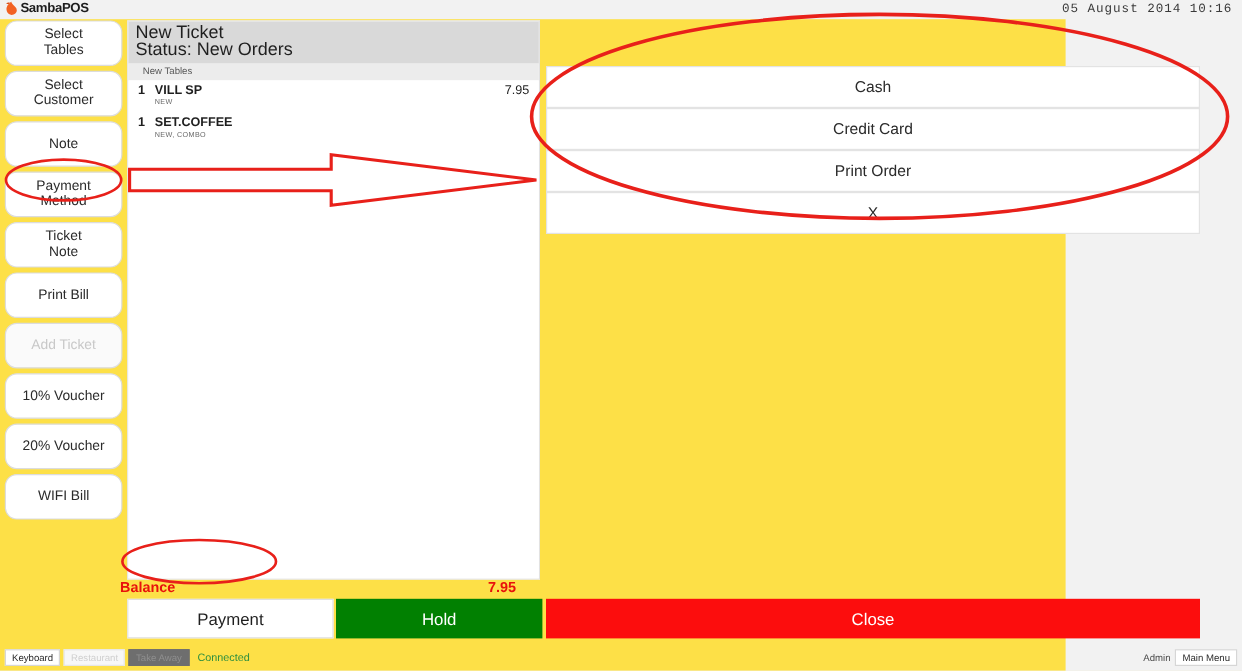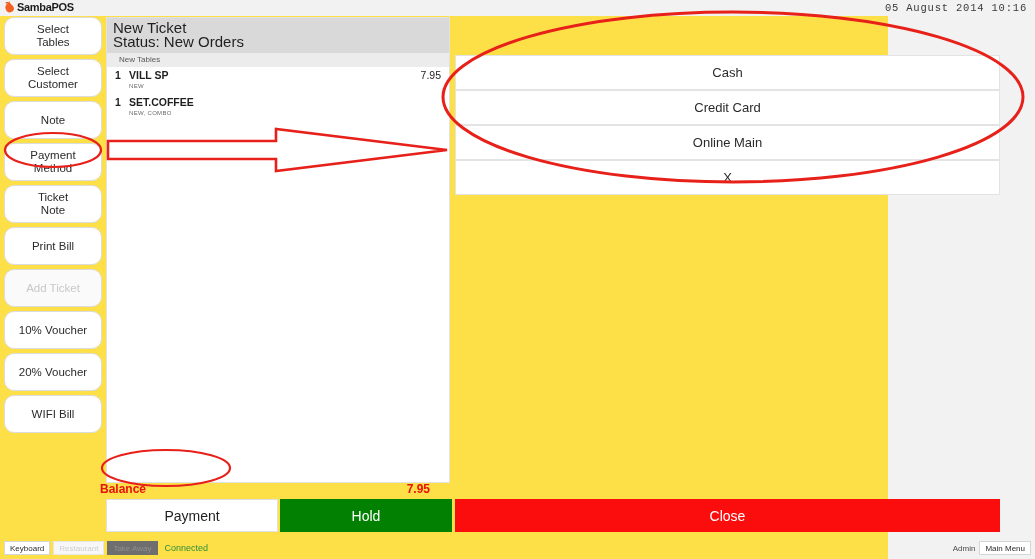--- a/index.html
+++ b/index.html
@@ -190,21 +190,21 @@
   </div>
 
   <div class="balance-row">
     <span class="balance-label">Balance</span>
     <span class="balance-value">7.95</span>
   </div>
 
   <div class="paypanel">
     <div class="pay-btn">Cash</div>
     <div class="pay-btn">Credit Card</div>
-    <div class="pay-btn">Online Main</div>
+    <div class="pay-btn">Print Order</div>
     <div class="pay-btn">X</div>
   </div>
 
   <div class="footer-btns">
     <div class="fbtn fbtn-payment">Payment</div>
     <div class="fbtn fbtn-hold">Hold</div>
     <div class="fbtn fbtn-close">Close</div>
   </div>
 
   <div class="statusbar">

